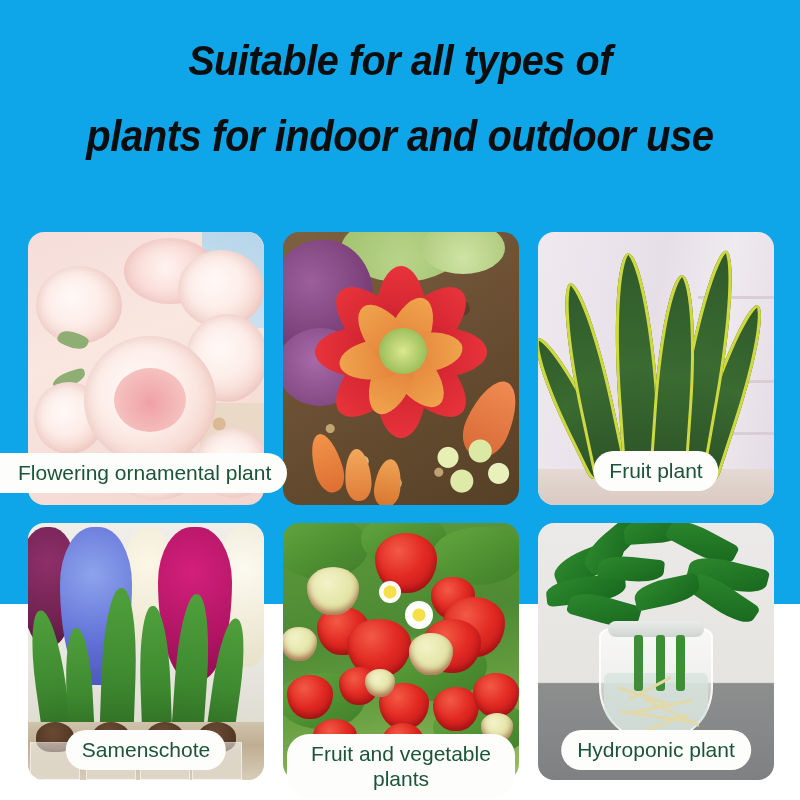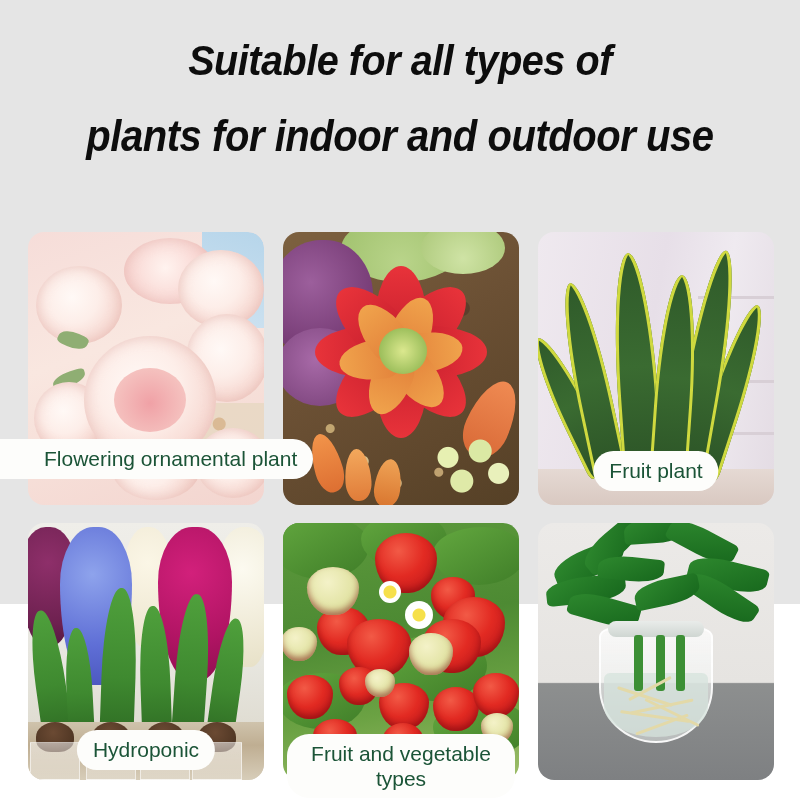--- a/index.html
+++ b/index.html
@@ -1,20 +1,20 @@
 <!DOCTYPE html>
 <html><head>
 <meta charset="utf-8">
 <style>
   html,body{margin:0;padding:0;}
   body{
     width:800px;height:800px;overflow:hidden;background:#ffffff;
     font-family:"Liberation Sans","DejaVu Sans",sans-serif;
   }
-  .page{position:relative;width:800px;height:604px;background:#e5e5e5;}
+  .page{position:relative;width:800px;height:604px;background:#0ea5e9;}
 
   
   .headline{
     position:absolute;left:0;top:22px;width:800px;
     text-align:center;color:#0d0d0d;
     font-weight:700;font-style:italic;
     font-size:43px;line-height:76px;letter-spacing:-0.5px;
     transform:scaleX(0.92);transform-origin:center top;
   }
   .headline .ln{display:block;white-space:nowrap;}
@@ -35,21 +35,21 @@
   .photo > *{position:absolute;}
 
   
   .label{
     position:absolute;z-index:5;
     background:#fdfdfb;border-radius:22px;
     color:#1b5437;font-size:21px;line-height:26px;
     padding:7px 16px;text-align:center;white-space:nowrap;
     box-shadow:0 0 0 0 rgba(0,0,0,0);
   }
-  .lab-flower{left:-28px;bottom:26px;border-radius:0 22px 22px 0;padding-left:44px;}
+  .lab-flower{left:-28px;bottom:12px;border-radius:0 22px 22px 0;padding-left:18px;}
   .lab-succulent{left:50%;transform:translateX(-50%);bottom:14px;}
   .lab-leafy{left:50%;transform:translateX(-50%);bottom:14px;}
   .lab-samen{left:50%;transform:translateX(-50%);bottom:10px;}
   .lab-fruit{left:50%;transform:translateX(-50%);bottom:-18px;white-space:normal;width:196px;line-height:25px;}
   .lab-hydro{left:50%;transform:translateX(-50%);bottom:10px;}
 
   
   .p1{background:linear-gradient(160deg,#f6ddd9 0%,#f9e7e0 40%,#f3d5cf 100%);}
   .p1 .sky{right:0;top:0;width:62px;height:96px;
     background:linear-gradient(200deg,#b6d5ea,#cfe3f1);border-radius:0 16px 0 40px;}
@@ -287,21 +287,21 @@
         <div class="bulb b1"></div>
         <div class="bulb b2"></div>
         <div class="bulb b3"></div>
         <div class="bulb b4"></div>
         <div class="pot t1"></div>
         <div class="pot t2"></div>
         <div class="pot t3"></div>
         <div class="pot t4"></div>
       </div>
       <div class="label lab-samen">
-        <span class="pill-text">Hydroponic</span>
+        <span class="pill-text">Samenschote</span>
       </div>
     </div>
 
     <div class="tile">
       <div class="photo p5">
         <div class="lv" style="left:-10px;top:-6px;width:96px;height:62px;"></div>
         <div class="lv" style="left:78px;top:-10px;width:86px;height:56px;"></div>
         <div class="lv" style="left:150px;top:4px;width:92px;height:58px;"></div>
         <div class="lv" style="left:96px;top:112px;width:108px;height:66px;"></div>
         <div class="lv" style="left:-6px;top:150px;width:88px;height:56px;"></div>
@@ -321,21 +321,21 @@
         <div class="berry" style="left:56px;top:144px;width:40px;height:38px;"></div>
         <div class="berry" style="left:96px;top:160px;width:50px;height:46px;"></div>
         <div class="berry" style="left:150px;top:164px;width:46px;height:44px;"></div>
         <div class="berry" style="left:190px;top:150px;width:46px;height:44px;"></div>
         <div class="berry pale" style="left:82px;top:146px;width:30px;height:28px;"></div>
         <div class="berry pale" style="left:198px;top:190px;width:32px;height:30px;"></div>
         <div class="berry" style="left:30px;top:196px;width:44px;height:40px;"></div>
         <div class="berry" style="left:100px;top:200px;width:40px;height:38px;"></div>
       </div>
       <div class="label lab-fruit">
-        <span class="pill-text">Fruit and vegetable types</span>
+        <span class="pill-text">Fruit and vegetable plants</span>
       </div>
     </div>
 
     <div class="tile">
       <div class="photo p6">
         <div class="blade" style="left:14px;top:26px;width:74px;height:28px;transform:rotate(-22deg);"></div>
         <div class="blade" style="left:8px;top:54px;width:80px;height:26px;transform:rotate(-6deg);"></div>
         <div class="blade" style="left:40px;top:8px;width:70px;height:26px;transform:rotate(-40deg);"></div>
         <div class="blade" style="left:86px;top:-6px;width:64px;height:26px;transform:rotate(-4deg);"></div>
         <div class="blade" style="left:128px;top:6px;width:72px;height:26px;transform:rotate(28deg);"></div>
@@ -350,16 +350,19 @@
         <div class="stem" style="left:96px;"></div>
         <div class="stem" style="left:118px;"></div>
         <div class="stem" style="left:138px;"></div>
         <div class="root" style="left:78px;top:172px;width:58px;height:3px;transform:rotate(18deg);"></div>
         <div class="root" style="left:92px;top:182px;width:64px;height:3px;transform:rotate(-12deg);"></div>
         <div class="root" style="left:82px;top:192px;width:70px;height:3px;transform:rotate(8deg);"></div>
         <div class="root" style="left:96px;top:200px;width:56px;height:3px;transform:rotate(-20deg);"></div>
         <div class="root" style="left:88px;top:164px;width:48px;height:3px;transform:rotate(-28deg);"></div>
         <div class="root" style="left:104px;top:188px;width:60px;height:3px;transform:rotate(26deg);"></div>
       </div>
+      <div class="label lab-hydro">
+        <span class="pill-text">Hydroponic plant</span>
+      </div>
     </div>
 
   </div>
 </div>
 
 </body></html>

